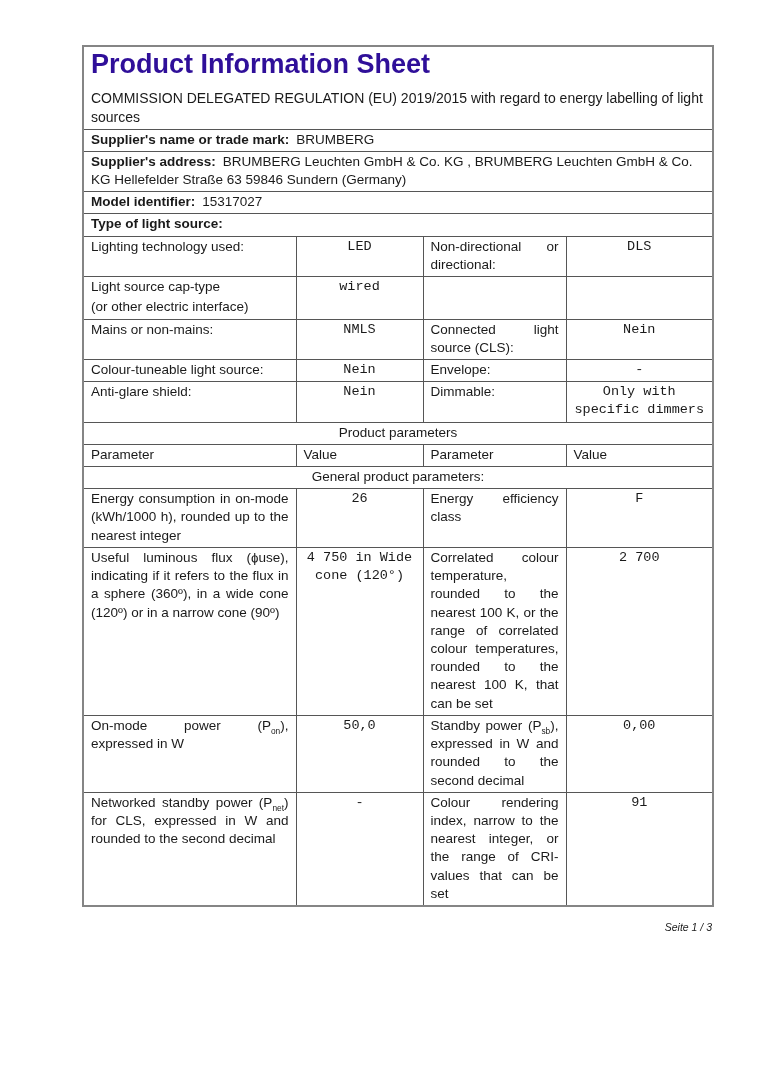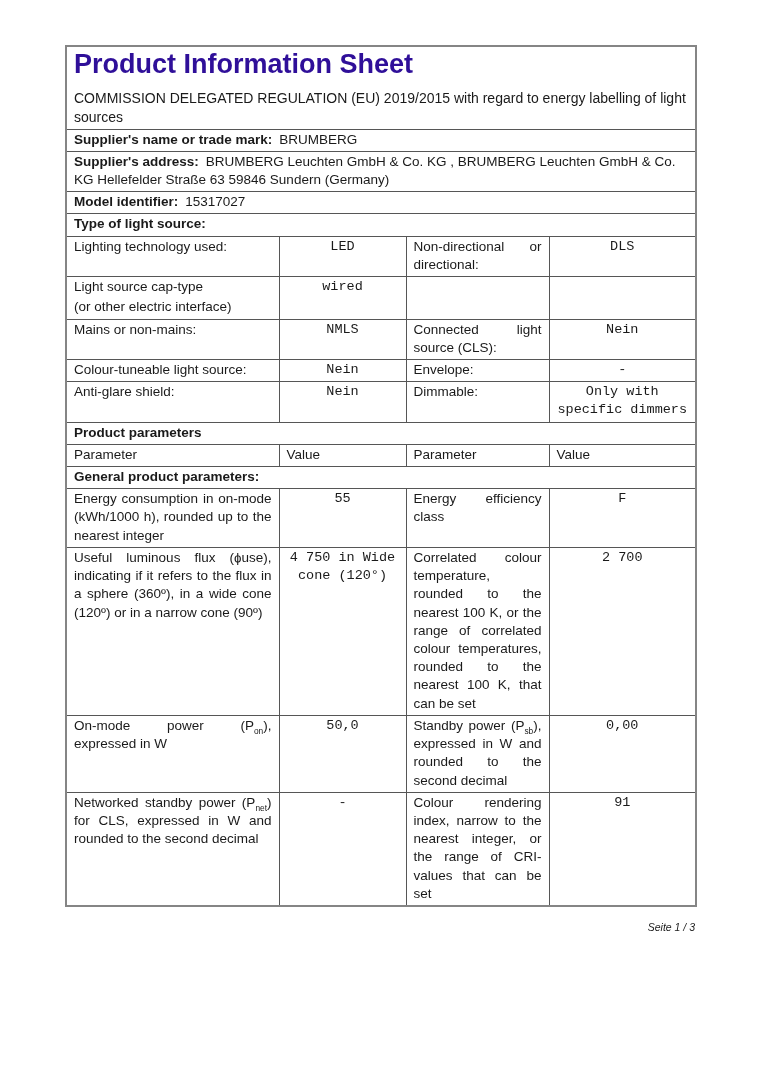--- a/index.html
+++ b/index.html
@@ -10,21 +10,21 @@
     color: #1a1a1a;
   }
   body {
     width: 764px;
     height: 1080px;
     position: relative;
     overflow: hidden;
   }
   .sheet {
     position: absolute;
-    left: 65px;
+    left: 82px;
     top: 45px;
     width: 630px;
   }
   table.doc {
     border-collapse: collapse;
     table-layout: fixed;
     width: 630px;
     border: 2px solid var(--border-outer, #858585);
   }
   table.doc td {
@@ -62,22 +62,22 @@
     text-justify: inter-word;
   }
   td.value {
     text-align: center;
     font-family: Liberation Mono, monospace;
   }
   td.colhead {
     text-align: left;
   }
   td.section {
-    text-align: left;
-    font-weight: bold;
+    text-align: center;
+    font-weight: normal;
   }
   .para { min-height: 1em; }
   .para + .para { margin-top: 2px; }
   sub {
     font-size: 0.62em;
     line-height: 0;
   }
   .footer {
     width: 630px;
     margin-top: 14px;
@@ -220,21 +220,21 @@
         <tr>
           <td colspan="4" class="section">
             <div class="para">General product parameters:</div>
           </td>
         </tr>
         <tr>
           <td class="label">
             <div class="para">Energy consumption in on-mode (kWh/1000 h), rounded up to the nearest integer</div>
           </td>
           <td class="value">
-            <div class="para">55</div>
+            <div class="para">26</div>
           </td>
           <td class="label">
             <div class="para">Energy efficiency class</div>
           </td>
           <td class="value">
             <div class="para">F</div>
           </td>
         </tr>
         <tr>
           <td class="label">

